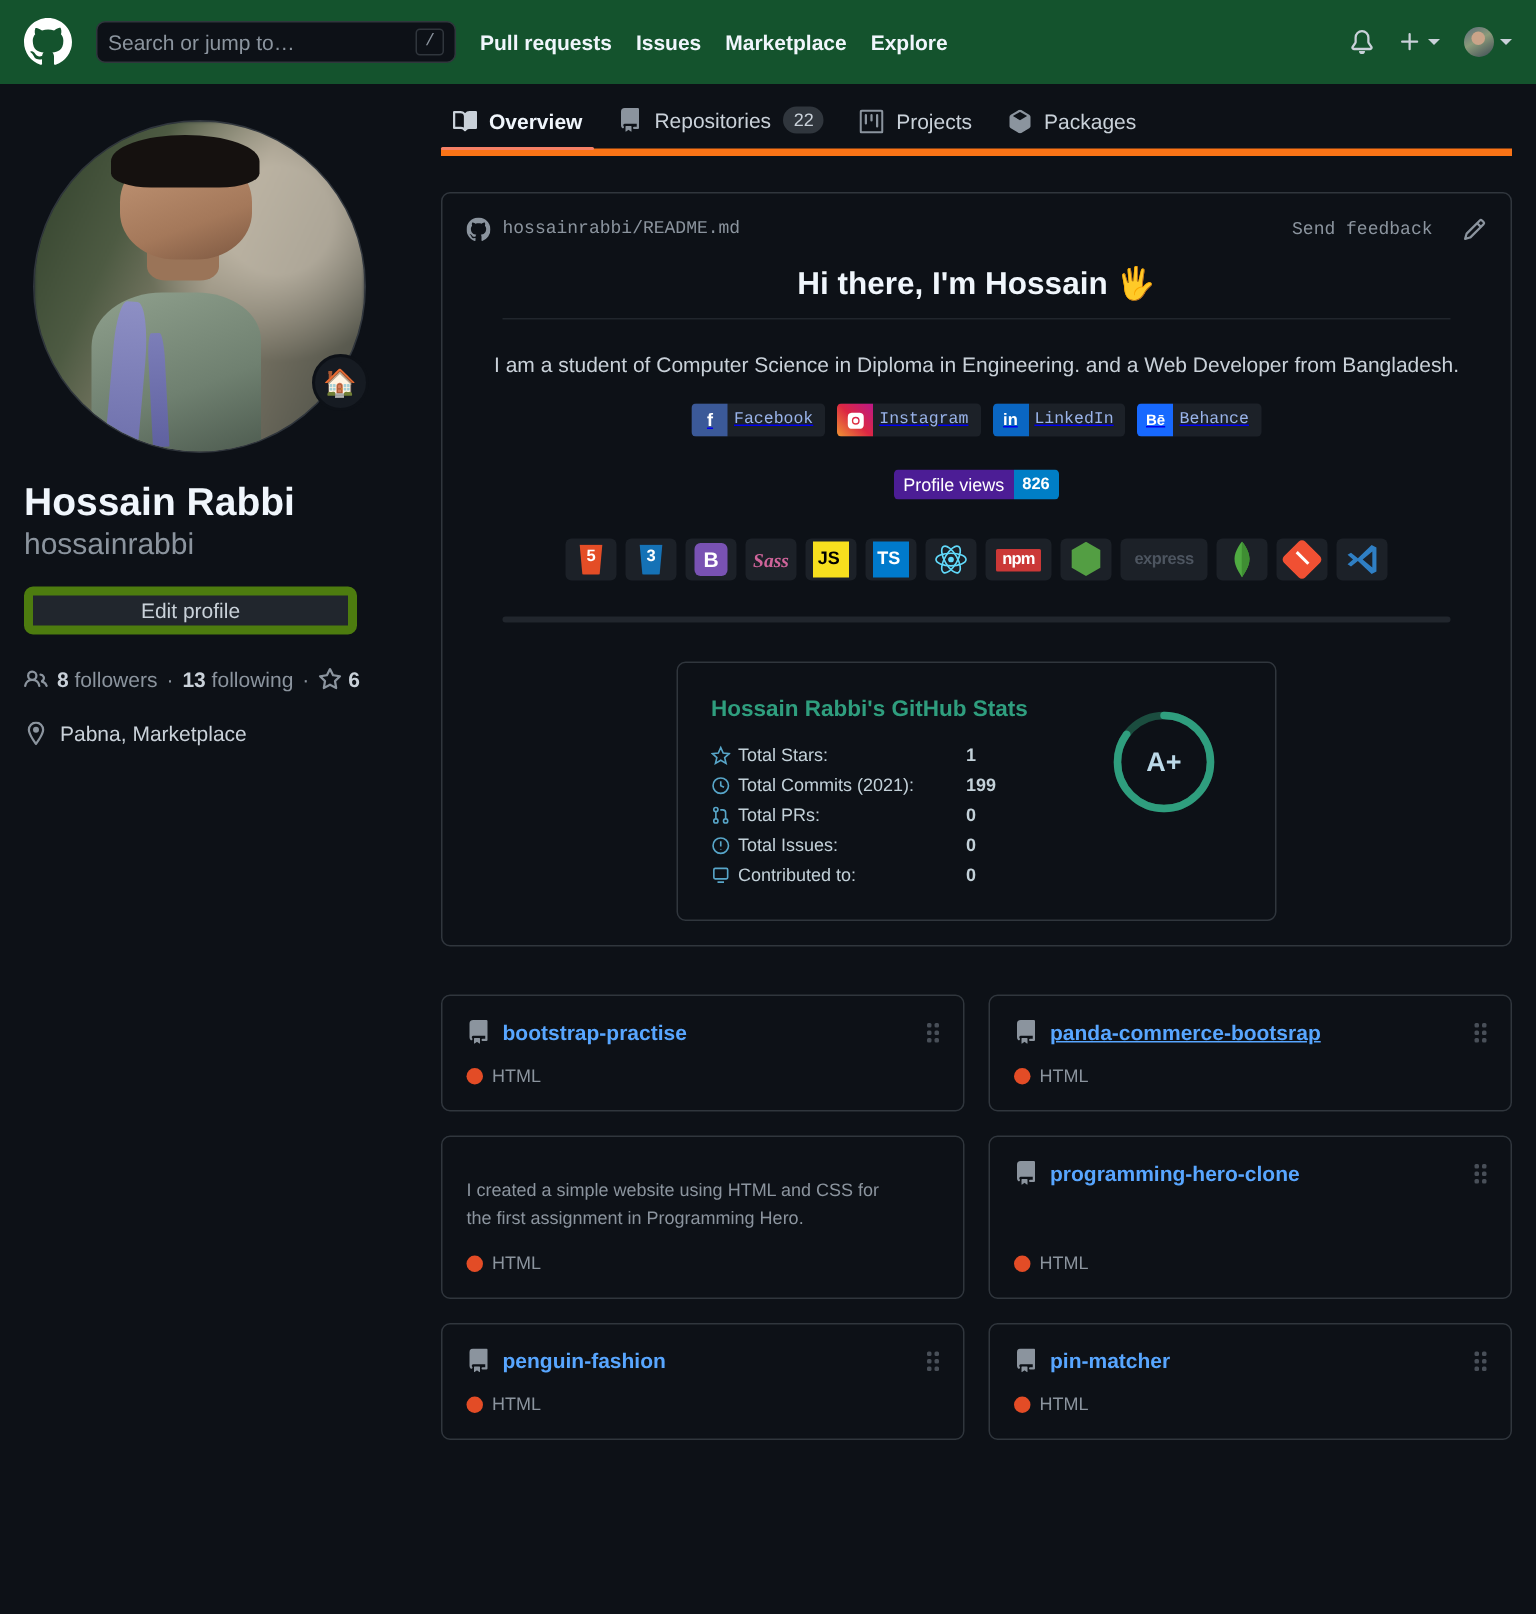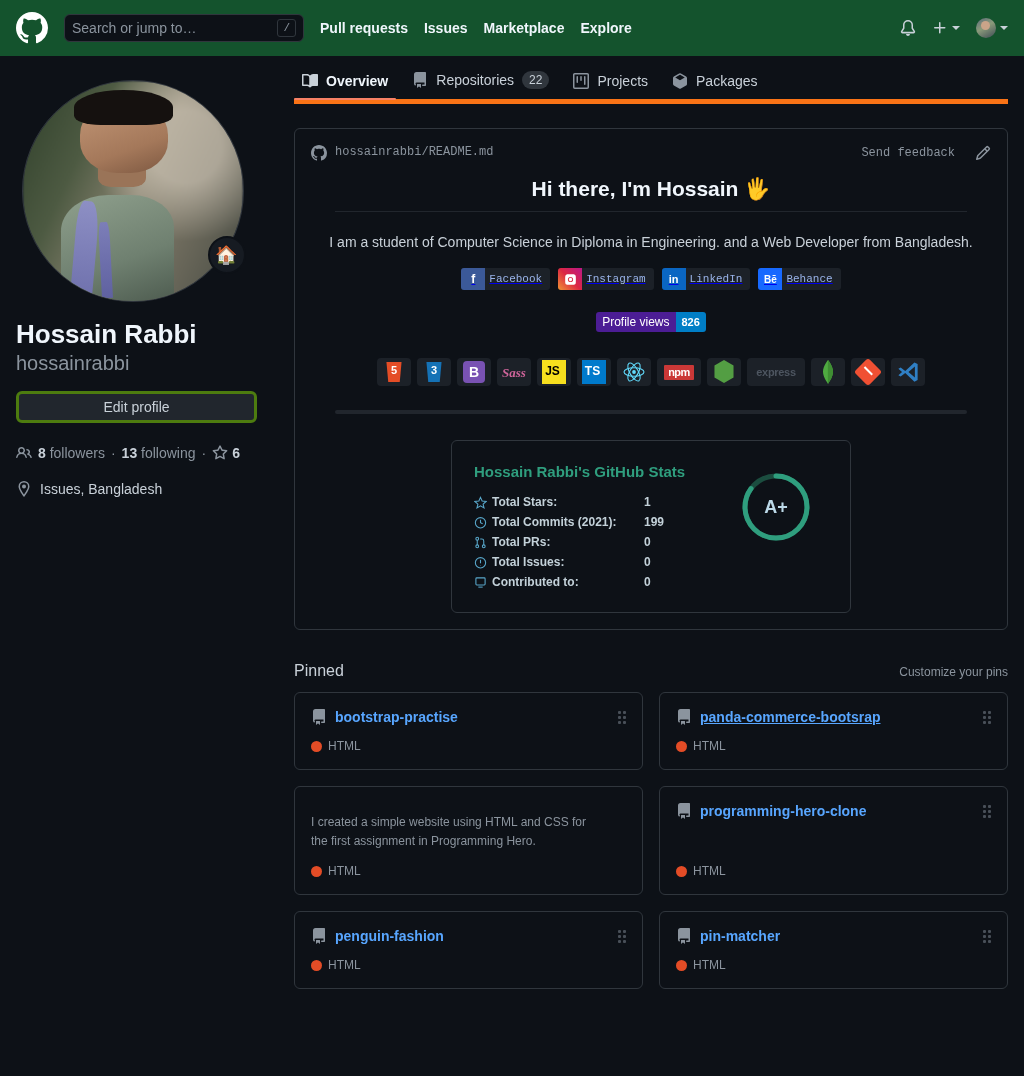--- a/index.html
+++ b/index.html
@@ -133,22 +133,22 @@
   }
   #profile-name {
     font-size: 26px; line-height: 1.25; font-weight: bold;
     color: #f0f6fc; margin-top: 16px;
   }
   #profile-login {
     font-size: 20px; line-height: 24px; font-weight: 300;
     color: #8b949e; margin-bottom: 16px;
   }
   #edit-profile-btn {
-    display: block; width: 241px; height: 32px;
-    background: #21262d; border: 3px solid #4d7c0f; border-radius: 6px;
+    display: block; width: 222px; height: 32px;
+    background: #21262d; border: 6px solid #4d7c0f; border-radius: 6px;
     color: #c9d1d9; font-size: 14px; cursor: pointer;
     font-family: "Liberation Sans", sans-serif;
   }
   #follow-row {
     display: flex; align-items: center; gap: 6px;
     font-size: 14px; color: #8b949e; margin-top: 22px;
   }
   #follow-row b { color: #c9d1d9; font-weight: bold; }
   #follow-row .sep { color: #8b949e; }
   #follow-row svg { fill: #8b949e; vertical-align: middle; }
@@ -307,21 +307,21 @@
   }
   #stats-left { flex: 1; }
   #stats-title {
     color: #2f9e7e; font-size: 15px; font-weight: bold; margin-bottom: 12px;
   }
   .stat-row {
     display: flex; align-items: center; font-size: 12px; height: 20px;
   }
   .stat-row .s-icon { width: 18px; display: flex; align-items: center; }
   .stat-row .s-icon svg { stroke: #58a6c9; fill: none; }
-  .stat-row .s-label { color: #c3d1d9; font-weight: bold; width: 152px; }
+  .stat-row .s-label { color: #c3d1d9; font-weight: normal; width: 152px; }
   .stat-row .s-value { color: #c3d1d9; font-weight: bold; }
   #rank-wrap { width: 100px; display: flex; align-items: center; justify-content: center; padding-top: 8px; }
   #rank-circle { position: relative; width: 72px; height: 72px; }
   #rank-text {
     position: absolute; inset: 0; display: flex;
     align-items: center; justify-content: center;
     color: #bcd9e8; font-size: 18px; font-weight: bold;
   }
 
   
@@ -449,21 +449,21 @@
           </svg>
         <b>6</b>
       </a>
     </div>
 
     <div id="location-row">
       <svg width="16" height="16" viewBox="0 0 16 16">
           <path d="M8 0a5.53 5.53 0 00-3.594 1.342c-.766.66-1.321 1.52-1.464 2.383C1.266 4.095 0 5.555 0 7.318 0 9.366 1.708 11 3.781 11H7.5v3.5a.5.5 0 001 0V11h3.719C14.292 11 16 9.366 16 7.318c0-1.763-1.266-3.223-2.942-3.593-.143-.863-.698-1.723-1.464-2.383A5.53 5.53 0 008 0z" style="display:none"></path>
           <path d="M8 0a5.5 5.5 0 015.5 5.5c0 3.2-4.4 9.2-5.02 10.03a.6.6 0 01-.96 0C6.9 14.7 2.5 8.7 2.5 5.5A5.5 5.5 0 018 0zm0 1.5a4 4 0 00-4 4c0 2.1 2.6 6.2 4 8.1 1.4-1.9 4-6 4-8.1a4 4 0 00-4-4zm0 2a2 2 0 110 4 2 2 0 010-4z"></path>
         </svg>
-      <span>Issues, Bangladesh</span>
+      <span>Pabna, Marketplace</span>
     </div>
   </div>
 
   <div id="main">
 
     <div id="tabs">
 
       <a class="tab active" href="#">
         <svg width="16" height="16" viewBox="0 0 16 16">
             <path d="M0 1.75A.75.75 0 01.75 1h4.253c1.227 0 2.317.59 3 1.501A3.744 3.744 0 0111.006 1h4.245a.75.75 0 01.75.75v10.5a.75.75 0 01-.75.75h-4.507a2.25 2.25 0 00-1.591.659l-.622.621a.75.75 0 01-1.06 0l-.622-.621A2.25 2.25 0 005.258 13H.75a.75.75 0 01-.75-.75V1.75zm8.755 3a2.25 2.25 0 012.25-2.25H14.5v9h-3.757c-.71 0-1.4.201-1.992.572l.004-7.322zm-1.504 7.324l.004-5.073-.002-2.253A2.25 2.25 0 005.003 2.5H1.5v9h3.757a3.75 3.75 0 011.994.574z"></path>
@@ -679,24 +679,20 @@
                 <circle cx="36" cy="36" r="31" fill="none" stroke="#1b4d3f" stroke-width="5"></circle>
                 <circle id="rank-arc" cx="36" cy="36" r="31" fill="none" stroke="#2f9e7e" stroke-width="5" stroke-linecap="round" transform="rotate(-90 36 36)" stroke-dasharray="194.77874452256717" stroke-dashoffset="29.216811678385078"></circle>
               </svg>
               <div id="rank-text">A+</div>
             </div>
           </div>
         </div>
       </div>
     </div>
 
-    <div id="pinned-head">
-      <span id="pinned-title">Pinned</span>
-      <a id="customize-pins" href="#">Customize your pins</a>
-    </div>
 
     <div id="pinned-grid">
 
       <div class="pin-card">
         <div class="pin-top">
           <span class="repo-ico">
               <svg width="16" height="16" viewBox="0 0 16 16">
                 <path d="M2 2.5A2.5 2.5 0 014.5 0h8.75a.75.75 0 01.75.75v12.5a.75.75 0 01-.75.75h-2.5a.75.75 0 110-1.5h1.75v-2h-8a1 1 0 00-.714 1.7.75.75 0 01-1.072 1.05A2.495 2.495 0 012 11.5v-9zm10.5-1V9h-8c-.356 0-.694.074-1 .208V2.5a1 1 0 011-1h8zM5 12.25v3.25a.25.25 0 00.4.2l1.45-1.087a.25.25 0 01.3 0L8.6 15.7a.25.25 0 00.4-.2v-3.25a.25.25 0 00-.25-.25h-3.5a.25.25 0 00-.25.25z"></path>
               </svg>
             </span>

